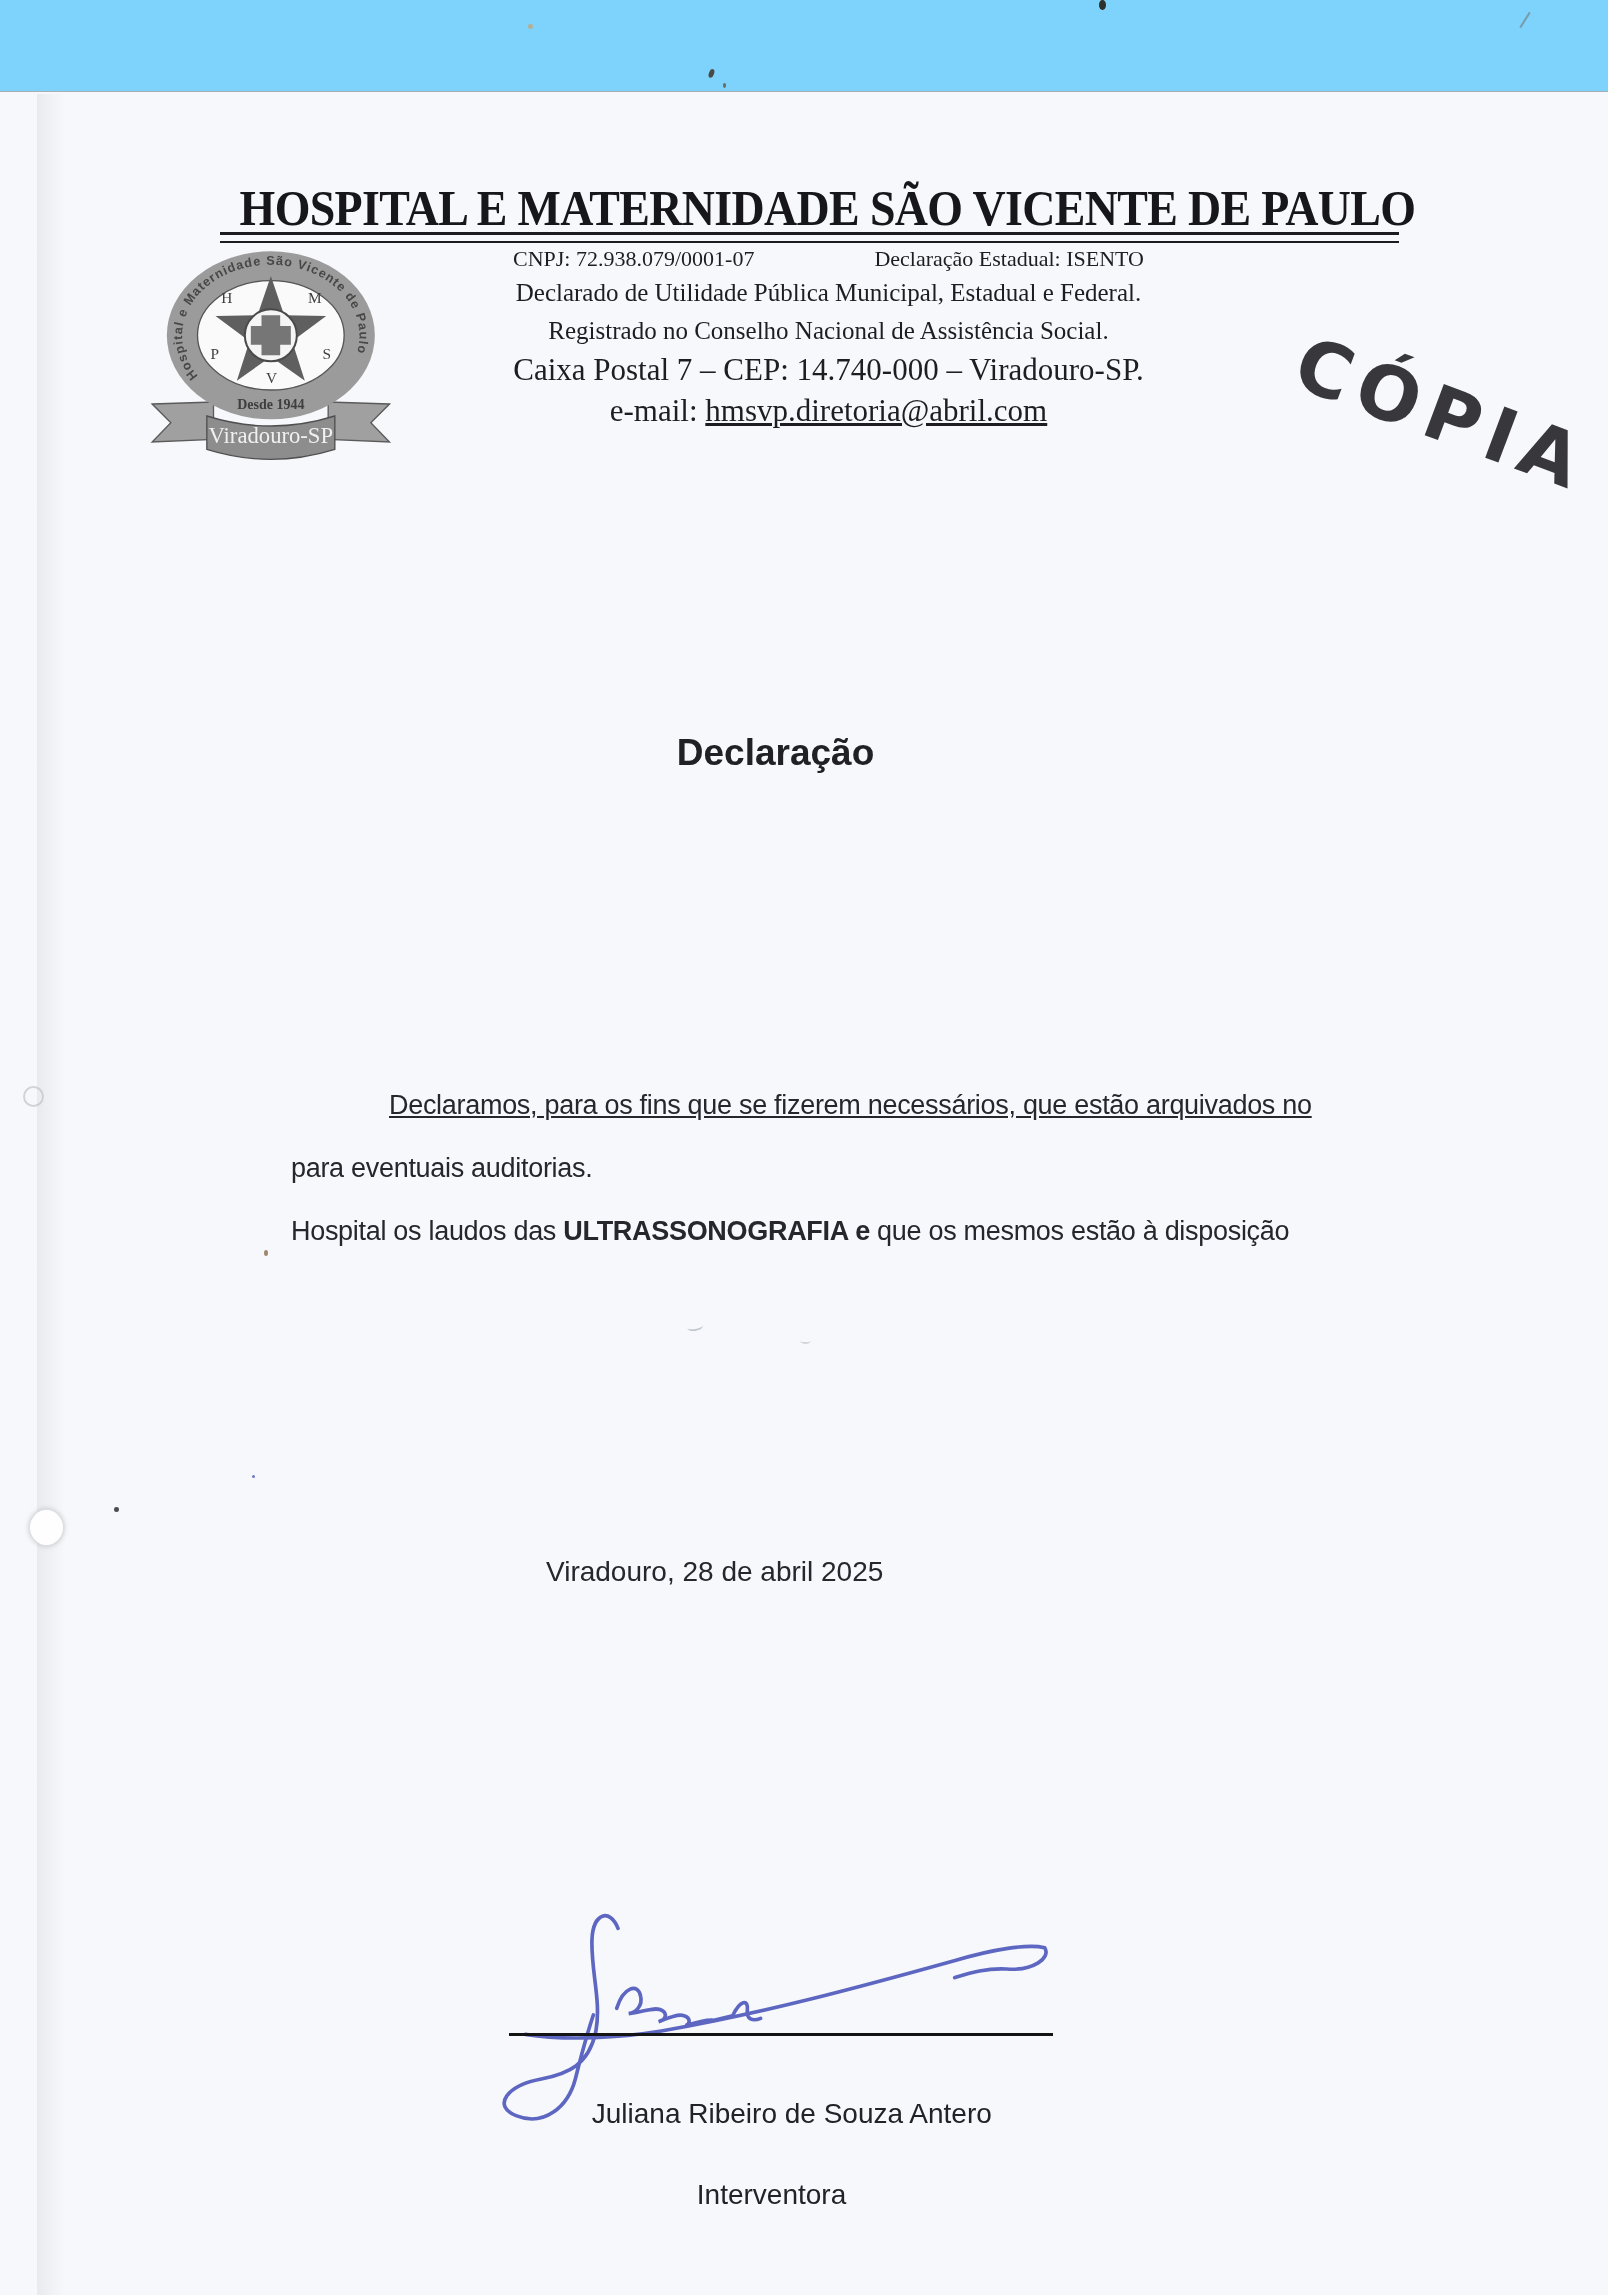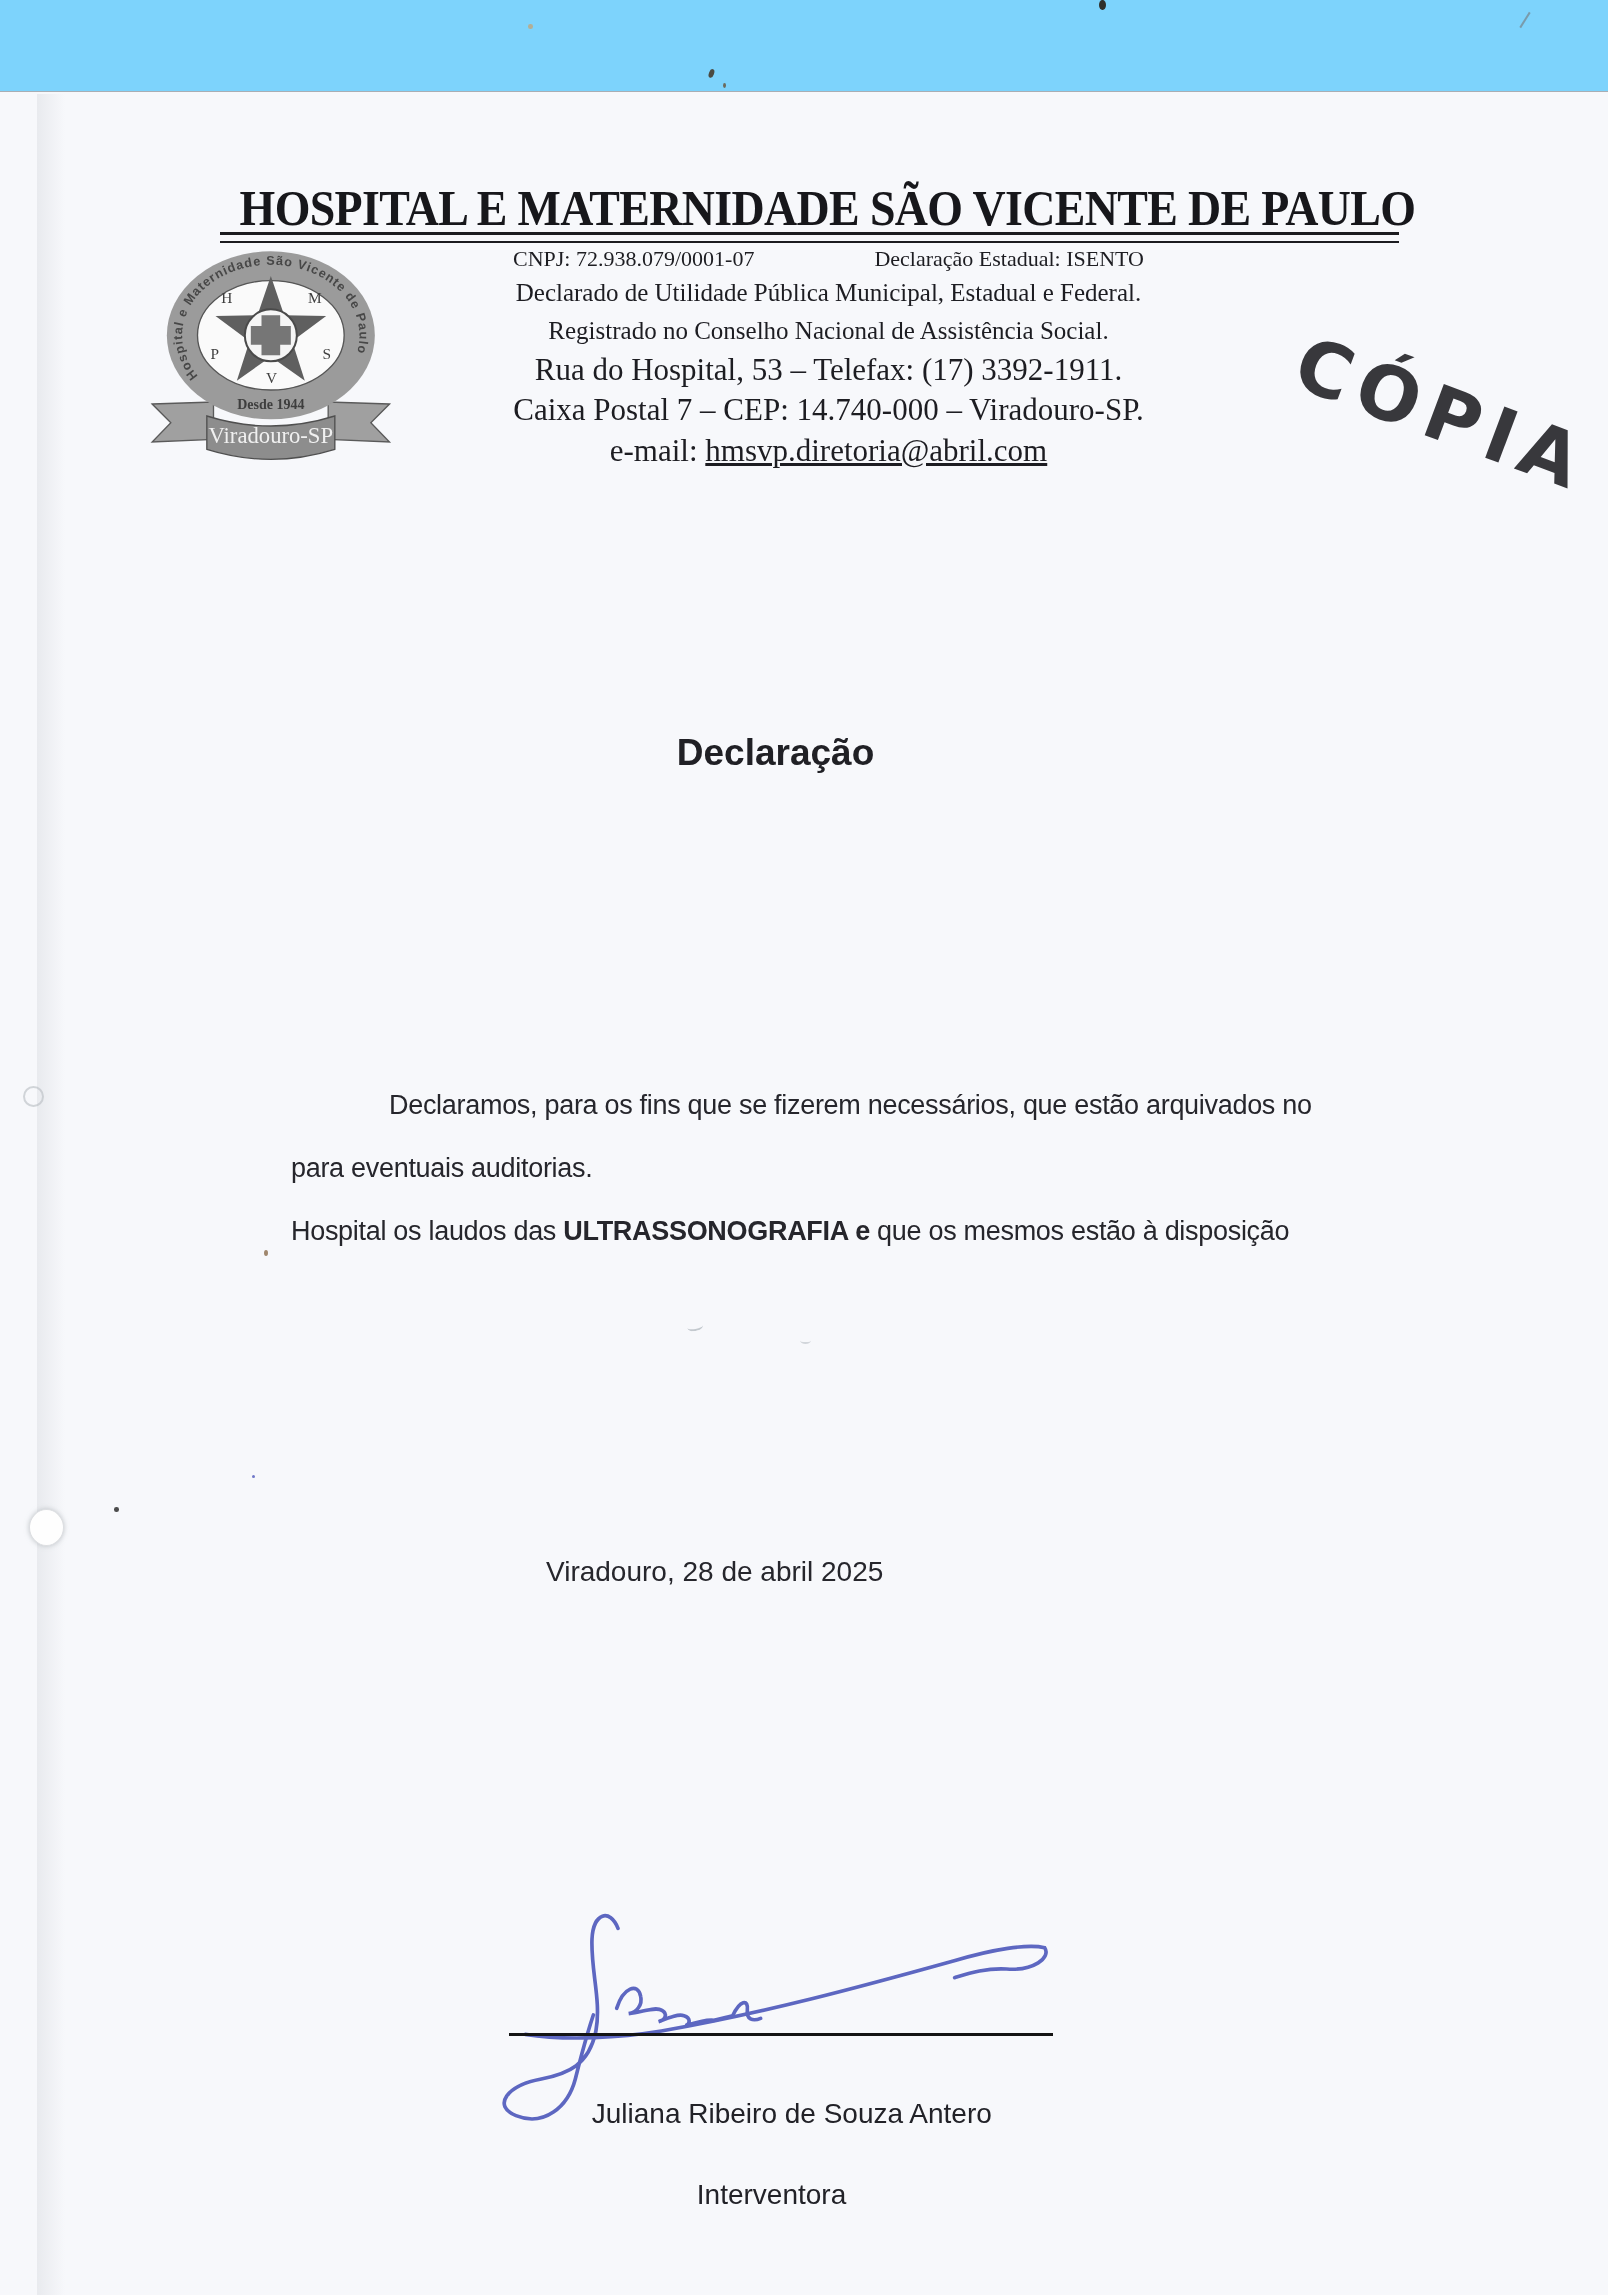--- a/index.html
+++ b/index.html
@@ -28,21 +28,21 @@
   
   .stamp{position:absolute;left:1314px;top:319px;font-family:"DejaVu Sans", sans-serif;
          font-weight:bold;font-size:75px;letter-spacing:9.4px;color:#2a2a2e;
          transform:rotate(20.5deg);transform-origin:left top;opacity:.93;white-space:nowrap;}
   
   .doc-title{position:absolute;left:0;top:732px;width:1609px;text-align:center;
              font-weight:bold;font-size:37px;color:#202025;transform:translateX(-29px);}
   .para{position:absolute;left:291px;top:1074px;width:1135px;font-size:27px;
         letter-spacing:-0.3px;line-height:63px;color:#26262c;}
   .para .ln{white-space:nowrap;}
-  .para .ln1{padding-left:98px;}
+  .para .ln1{padding-left:98px;text-decoration:underline;}
   .b{font-weight:bold;}
   .date{position:absolute;left:546px;top:1556px;font-size:28px;color:#26262c;white-space:nowrap;}
   
   .sig{position:absolute;left:486px;top:1907px;width:588px;height:220px;}
   .sigline{position:absolute;left:509px;top:2033px;width:544px;height:3.3px;background:#141414;}
   .name{position:absolute;left:0;top:2098px;width:1609px;text-align:center;font-size:28px;
         color:#222228;transform:translateX(-12.7px);}
   .role{position:absolute;left:0;top:2179px;width:1609px;text-align:center;font-size:28px;
         color:#222228;transform:translateX(-33px);}
   
@@ -73,21 +73,20 @@
   <div class="hdr-title">HOSPITAL E MATERNIDADE SÃO VICENTE DE PAULO</div>
   <div class="hdr-rule"></div>
 
   <div class="hdr-block">
     <div class="hdr-row">
       <span>CNPJ: 72.938.079/0001-07</span>
       <span>Declaração Estadual: ISENTO</span>
     </div>
     <div class="hdr-l1">Declarado de Utilidade Pública Municipal, Estadual e Federal.</div>
     <div class="hdr-l2">Registrado no Conselho Nacional de Assistência Social.</div>
-    <div class="hdr-l3">Rua do Hospital, 53 – Telefax: (17) 3392-1911.</div>
     <div class="hdr-l4">Caixa Postal 7 – CEP: 14.740-000 – Viradouro-SP.</div>
     <div class="hdr-email"><span>e-mail: </span><a href="#">hmsvp.diretoria@abril.com</a></div>
   </div>
 
   <svg class="logo" viewBox="0 0 388 345">
     <polygon points="6,243 98,240 98,296 6,300 34,271" fill="#a0a0a0" stroke="#5a5a5a" stroke-width="2"></polygon>
     <polygon points="362,243 270,240 270,296 362,300 334,271" fill="#a0a0a0" stroke="#5a5a5a" stroke-width="2"></polygon>
     <ellipse cx="184" cy="140" rx="156" ry="126" fill="#9b9b9b"></ellipse>
     <ellipse cx="184" cy="140" rx="110" ry="82" fill="#fafafa" stroke="#555" stroke-width="2"></ellipse>
     <path id="ringPath" d="M 75,201 A 133,106 0 1 1 293,201" fill="none"></path>

